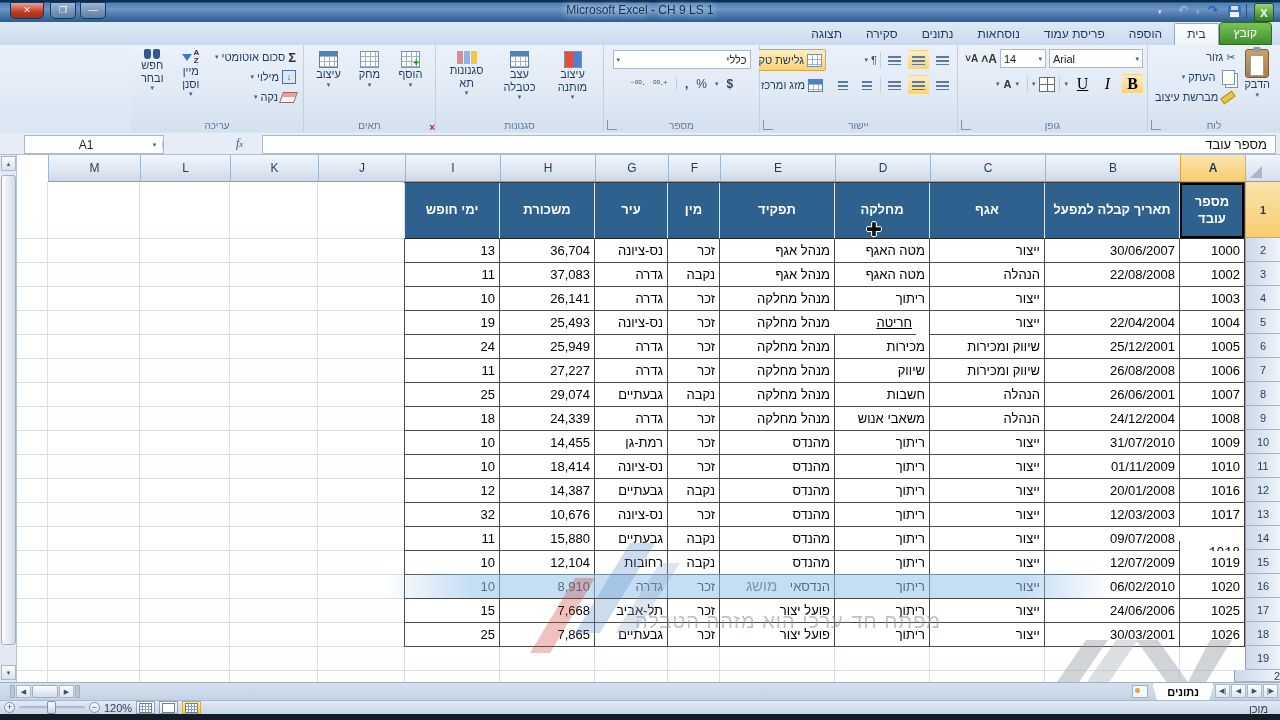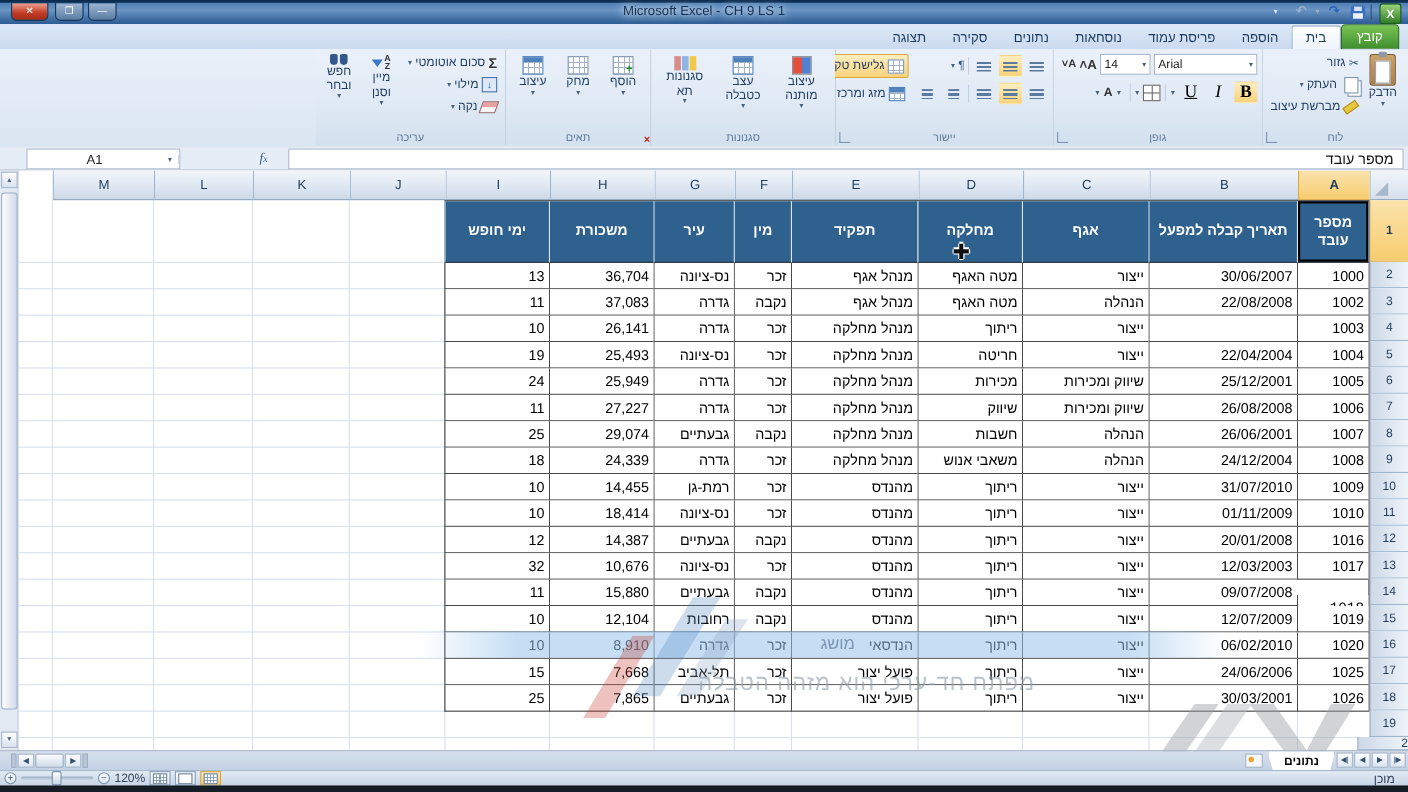--- a/index.html
+++ b/index.html
@@ -310,20 +310,37 @@
               <span class="i-gridblue" style="width:13px;height:11px;"></span>
               <span>מזג ומרכז</span>
               <span class="dd">▾</span>
             </div>
         </div>
       </div>
       <div class="glabel">יישור</div>
       <div class="launcher"></div>
     </div>
 
+    <div class="rgroup" style="width:156px;">
+      <div class="combo" style="width:130px;margin:3px auto 0;direction:rtl;">
+        <span>כללי</span>
+          <span class="dd">▾</span>
+      </div>
+      <div style="display:flex;direction:rtl;gap:8px;align-items:center;margin-top:8px;justify-content:center;font-size:12px;color:#2a4a6a;">
+        <span style="font-weight:bold;">$</span>
+        <span class="dd">▾</span>
+        <span>%</span>
+        <span style="font-weight:bold;">,</span>
+        <span style="width:1px;height:14px;background:#c2d1e2;"></span>
+        <span style="font-size:9px;">⁺·⁰⁰</span>
+        <span style="font-size:9px;">·⁰⁰⁻</span>
+      </div>
+      <div class="glabel">מספר</div>
+      <div class="launcher"></div>
+    </div>
 
     <div class="rgroup" style="width:168px;">
       <div style="display:flex;direction:rtl;justify-content:space-around;margin-top:2px;">
         <div class="bb" style="width:52px;">
           <span class="i-condf"></span>
           <span>עיצוב מותנה</span>
             <span class="dd">▾</span>
         </div>
         <div class="bb" style="width:52px;">
           <span class="i-gridblue"></span>
@@ -519,21 +536,21 @@
         <div class="tdcell" style="right: 200px; width: 115px; top: 104px;">ייצור</div>
         <div class="tdcell" style="right: 315px; width: 95px; top: 104px;">ריתוך</div>
         <div class="tdcell" style="right: 410px; width: 115px; top: 104px;">מנהל מחלקה</div>
         <div class="tdcell" style="right: 525px; width: 52px; top: 104px;">זכר</div>
         <div class="tdcell" style="right: 577px; width: 73px; top: 104px;">גדרה</div>
         <div class="tdcell num" style="right: 650px; width: 95px; top: 104px;">26,141</div>
         <div class="tdcell num" style="right: 745px; width: 95px; top: 104px;">10</div>
         <div class="tdcell num" style="right: 0px; width: 65px; top: 128px;">1004</div>
         <div class="tdcell num" style="right: 65px; width: 135px; top: 128px;">22/04/2004</div>
         <div class="tdcell" style="right: 200px; width: 115px; top: 128px;">ייצור</div>
-        <div class="tdcell" style="right: 315px; width: 95px; top: 128px;">חריטה</div>
+        <div class="tdcell" style="right: 328px; width: 95px; top: 128px; text-decoration: underline;">חריטה</div>
         <div class="tdcell" style="right: 410px; width: 115px; top: 128px;">מנהל מחלקה</div>
         <div class="tdcell" style="right: 525px; width: 52px; top: 128px;">זכר</div>
         <div class="tdcell" style="right: 577px; width: 73px; top: 128px;">נס-ציונה</div>
         <div class="tdcell num" style="right: 650px; width: 95px; top: 128px;">25,493</div>
         <div class="tdcell num" style="right: 745px; width: 95px; top: 128px;">19</div>
         <div class="tdcell num" style="right: 0px; width: 65px; top: 152px;">1005</div>
         <div class="tdcell num" style="right: 65px; width: 135px; top: 152px; padding-left: 36px;">25/12/2001</div>
         <div class="tdcell" style="right: 200px; width: 115px; top: 152px;">שיווק ומכירות</div>
         <div class="tdcell" style="right: 315px; width: 95px; top: 152px;">מכירות</div>
         <div class="tdcell" style="right: 410px; width: 115px; top: 152px;">מנהל מחלקה</div>

